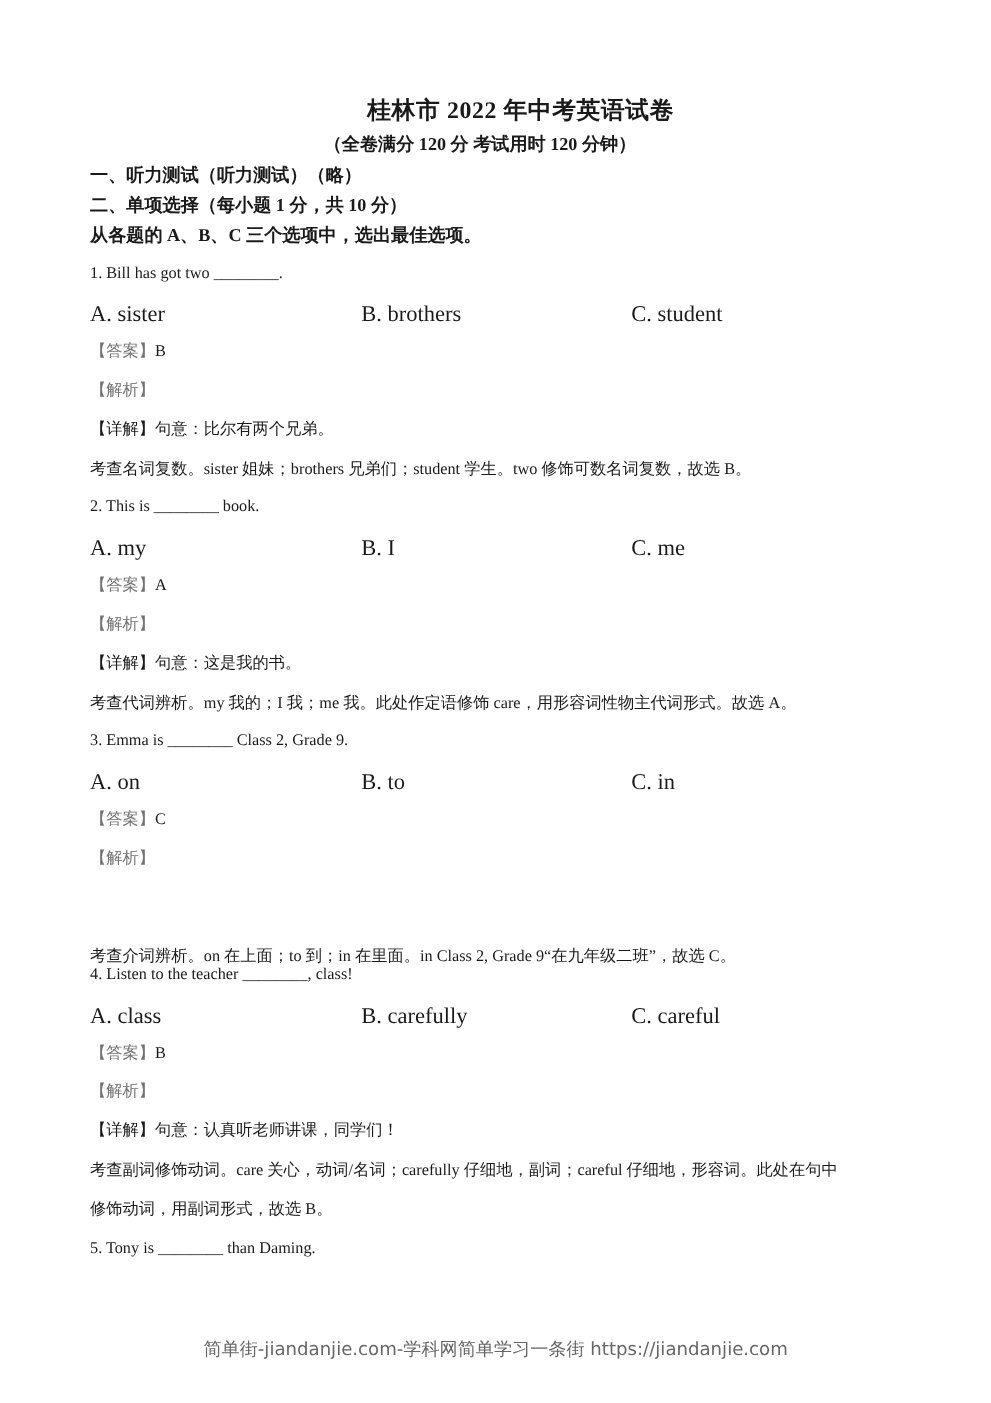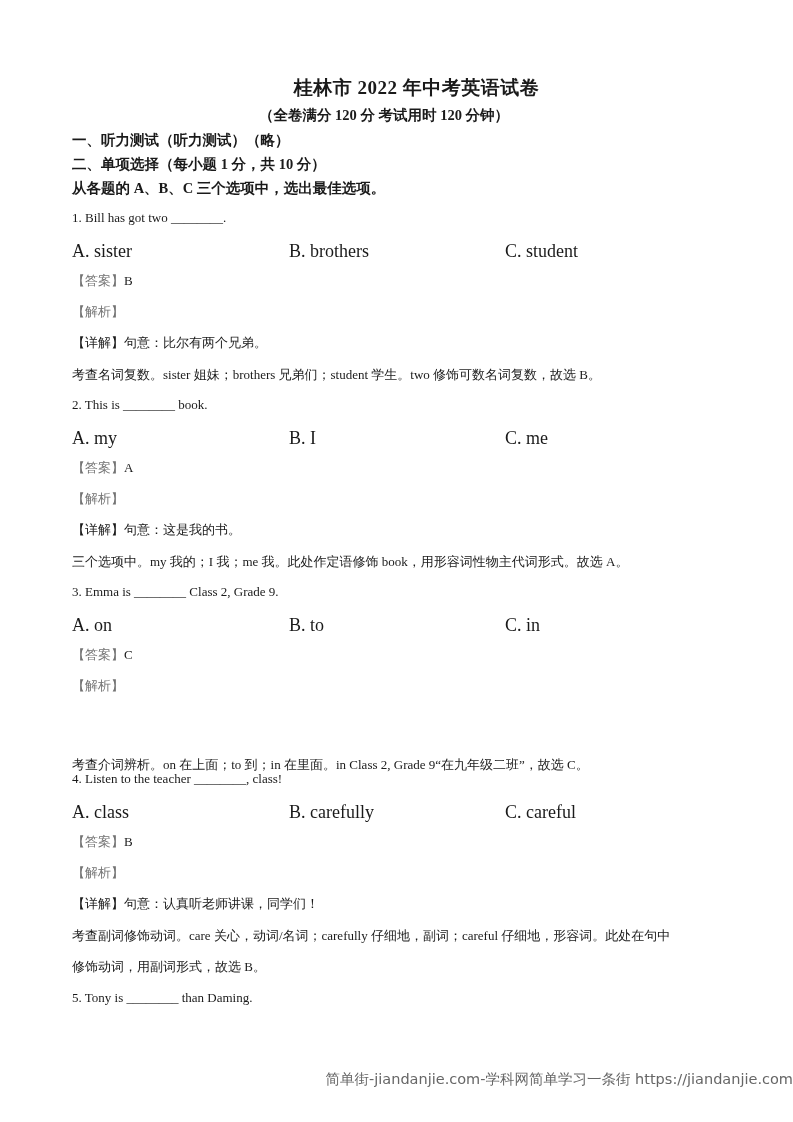--- a/index.html
+++ b/index.html
@@ -10,21 +10,21 @@
            font-size: 19px; font-weight: bold; letter-spacing: 0.5px; margin-left: 20px; }
   .subtitle { position: absolute; left: 0; width: 768px; top: 106px; text-align: center;
               font-size: 14.5px; font-weight: bold; }
   .section { position: absolute; left: 72px; font-size: 14.5px; font-weight: bold; }
   .line { position: absolute; left: 72px; font-size: 13px; white-space: nowrap; }
   .opts { position: absolute; left: 72px; width: 700px; font-size: 18px; height: 18px; }
   .opt { position: absolute; top: 0; white-space: nowrap; }
   .opt.a { left: 0; } .opt.b { left: 217px; } .opt.c { left: 433px; }
   .tag { color: #737373; }
   .ans { color: #1a1a1a; }
-  .footer { position: absolute; left: 0; width: 793px; top: 1070px; text-align: right;
+  .footer { position: absolute; left: 0; width: 793px; top: 1070px; text-align: center;
             font-family: "DejaVu Sans", sans-serif; font-size: 14.5px; color: #666666; }
 </style>
 </head>
 <body>
 
 <div class="page">
 
   <div class="title">桂林市 2022 年中考英语试卷</div>
   <div class="subtitle">（全卷满分 120 分  考试用时 120 分钟）</div>
 
@@ -45,21 +45,21 @@
 
   <div class="line" style="top:397px">2. This is ________ book.</div>
   <div class="opts" style="top:428px">
     <span class="opt a">A. my</span>
     <span class="opt b">B. I</span>
     <span class="opt c">C. me</span>
   </div>
   <div class="line" style="top:459px"><span class="tag">【答案】</span><span class="ans">A</span></div>
   <div class="line tag" style="top:490px">【解析】</div>
   <div class="line" style="top:521px"><span>【详解】</span><span>句意：这是我的书。</span></div>
-  <div class="line" style="top:553px">三个选项中。my 我的；I 我；me 我。此处作定语修饰 book，用形容词性物主代词形式。故选 A。</div>
+  <div class="line" style="top:553px">考查代词辨析。my 我的；I 我；me 我。此处作定语修饰 care，用形容词性物主代词形式。故选 A。</div>
 
   <div class="line" style="top:584px">3. Emma is ________ Class 2, Grade 9.</div>
   <div class="opts" style="top:615px">
     <span class="opt a">A. on</span>
     <span class="opt b">B. to</span>
     <span class="opt c">C. in</span>
   </div>
   <div class="line" style="top:646px"><span class="tag">【答案】</span><span class="ans">C</span></div>
   <div class="line tag" style="top:677px">【解析】</div>
   <div class="line" style="top:756px">考查介词辨析。on 在上面；to 到；in 在里面。in Class 2, Grade 9“在九年级二班”，故选 C。</div>

